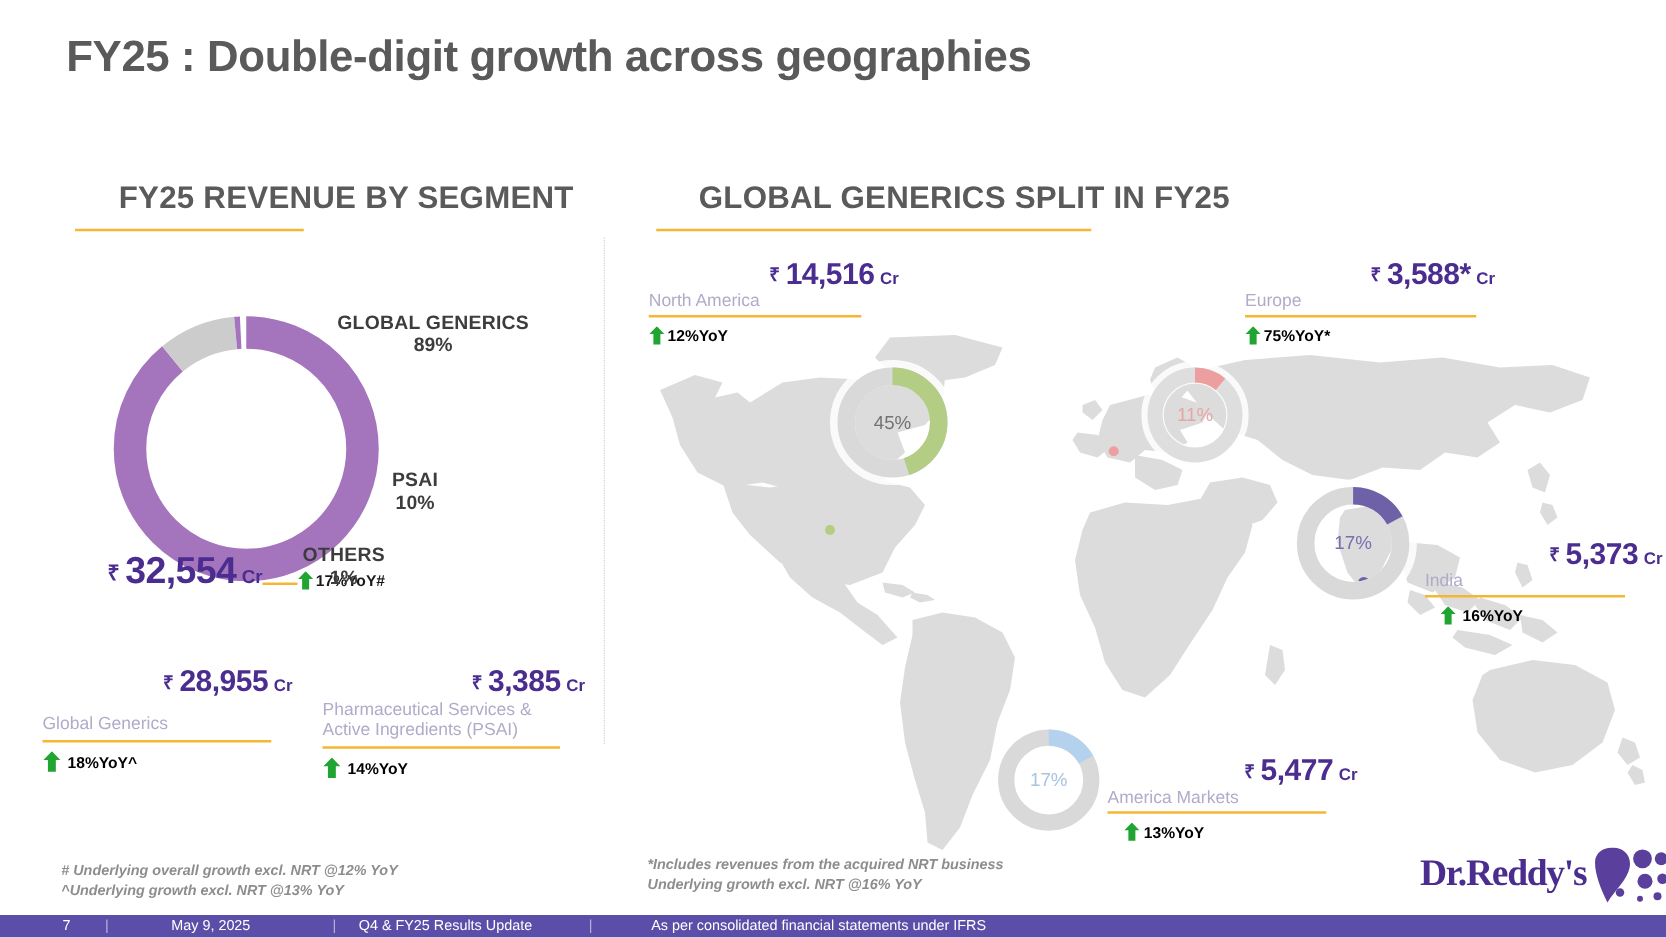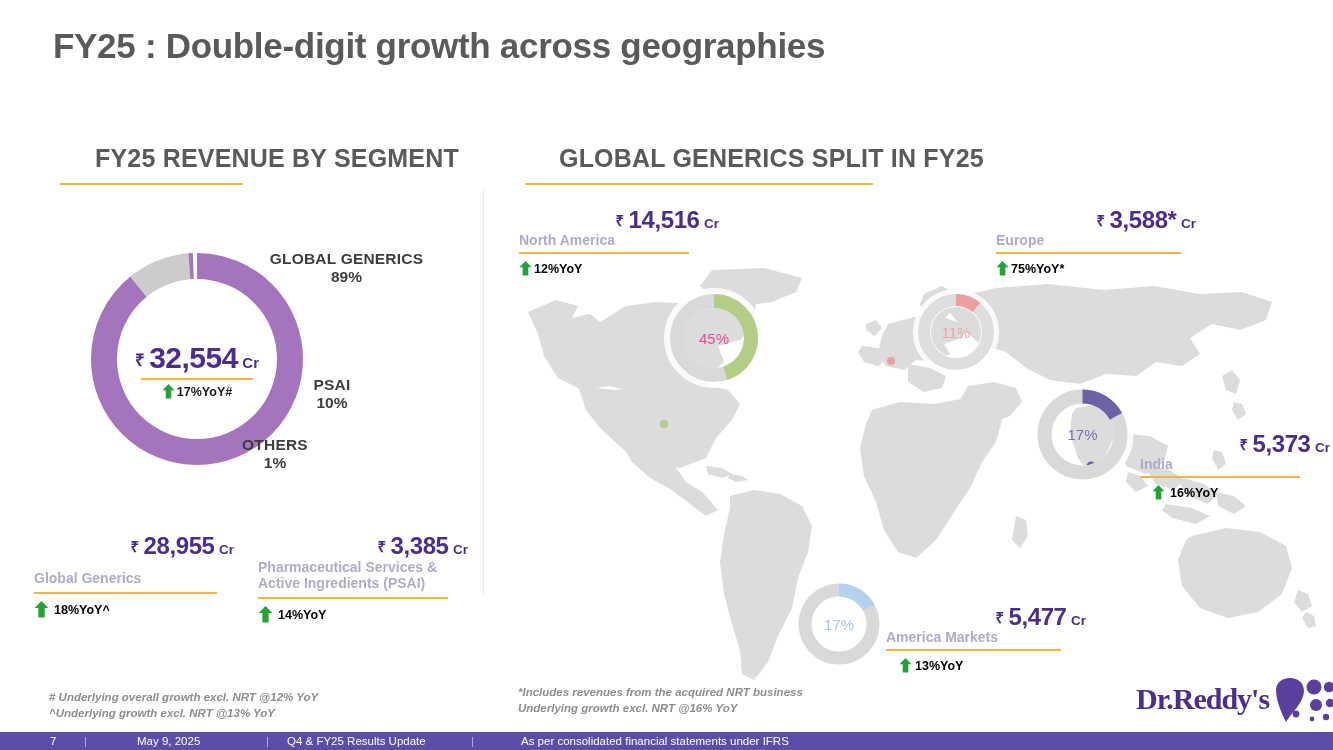--- a/index.html
+++ b/index.html
@@ -32,22 +32,22 @@
 
   
   .v-divider{
     position:absolute;left:483px;top:190px;width:1px;height:405px;
     border-left:1px dotted #d4d4d4;
   }
 
   
   .donut-wrap{position:absolute;left:86px;top:248px;width:222px;height:222px;}
   .donut-center{
-    position:absolute;left:0;top:12px;width:222px;height:222px;
-    display:flex;flex-direction:column;align-items:center;justify-content:center;
+    position:absolute;left:0;top:2px;width:222px;height:222px;
+    display:flex;align-items:flex-end;justify-content:center;
   }
   .rupee-line{white-space:nowrap;line-height:1;}
   .rupee-sym{font-size:17px;font-weight:bold;color:#4b2d8f;vertical-align:2px;}
   .rupee-val{font-size:30px;font-weight:bold;color:#4b2d8f;letter-spacing:-0.5px;}
   .rupee-unit{font-size:15px;font-weight:bold;color:#4b2d8f;}
   .center-rule{width:112px;height:2px;background:#f5b731;margin:5px 0 4px 0;}
   .yoy{white-space:nowrap;font-size:12.5px;font-weight:bold;color:#1a1a1a;display:flex;align-items:center;gap:2px;}
   .arrow-up{
     display:inline-block;width:13px;height:15px;flex:0 0 13px;
   }
@@ -56,21 +56,21 @@
   .d-label{position:absolute;text-align:center;color:#3d3d3d;font-weight:bold;line-height:1.18;}
   .d-label .l1{font-size:15.5px;letter-spacing:0.2px;}
   .d-label .l2{font-size:15.5px;}
 
   
   .kpi{position:absolute;}
   .kpi .k-val{white-space:nowrap;line-height:1.05;text-align:right;}
   .kpi .k-sym{font-size:15px;font-weight:bold;color:#4b2d8f;vertical-align:2px;}
   .kpi .k-num{font-size:24px;font-weight:bold;color:#4b2d8f;letter-spacing:-0.4px;}
   .kpi .k-unit{font-size:13.5px;font-weight:bold;color:#4b2d8f;}
-  .kpi .k-name{font-size:14px;font-weight:bold;color:#b1aac9;line-height:1.14;margin-top:1px;}
+  .kpi .k-name{font-size:14px;font-weight:normal;color:#b1aac9;line-height:1.14;margin-top:1px;}
   .kpi .k-rule{height:2px;background:#f5b731;margin-top:3px;}
   .kpi .k-yoy{margin-top:7px;font-size:12.5px;font-weight:bold;color:#000000;display:flex;align-items:center;gap:5px;white-space:nowrap;}
 
   
   .map{position:absolute;left:516px;top:268px;width:800px;height:420px;}
   .map svg{width:100%;height:100%;display:block;}
 
   
   .mdonut{position:absolute;}
   .mdonut .mlabel{
@@ -251,21 +251,21 @@
       <circle cx="575" cy="198" r="4.5" fill="#6f61a8"></circle>
     </svg>
   </div>
 
   <div class="mdonut" style="left:664px;top:288px;width:100px;height:100px;">
     <svg width="100" height="100" viewBox="0 0 100 100">
       <circle cx="50" cy="50" r="40" fill="none" stroke="#ffffff" stroke-width="20" opacity="0.85"></circle>
       <circle cx="50" cy="50" r="37" fill="none" stroke="#d9d9d9" stroke-width="14"></circle>
       <circle cx="50" cy="50" r="37" fill="none" stroke="#b4cd84" stroke-width="14" stroke-dasharray="104.6 127.9" transform="rotate(-90 50 50)"></circle>
     </svg>
-    <div class="mlabel" style="color:#ec4899;">45%</div>
+    <div class="mlabel" style="color:#737373;">45%</div>
   </div>
 
   <div class="kpi" style="left:519px;top:207px;width:200px;">
     <div class="k-val">
       <span class="k-sym">₹</span>
       <span class="k-num">14,516</span>
       <span class="k-unit">Cr</span>
     </div>
     <div class="k-name">North America</div>
     <div class="k-rule" style="width:170px;"></div>

